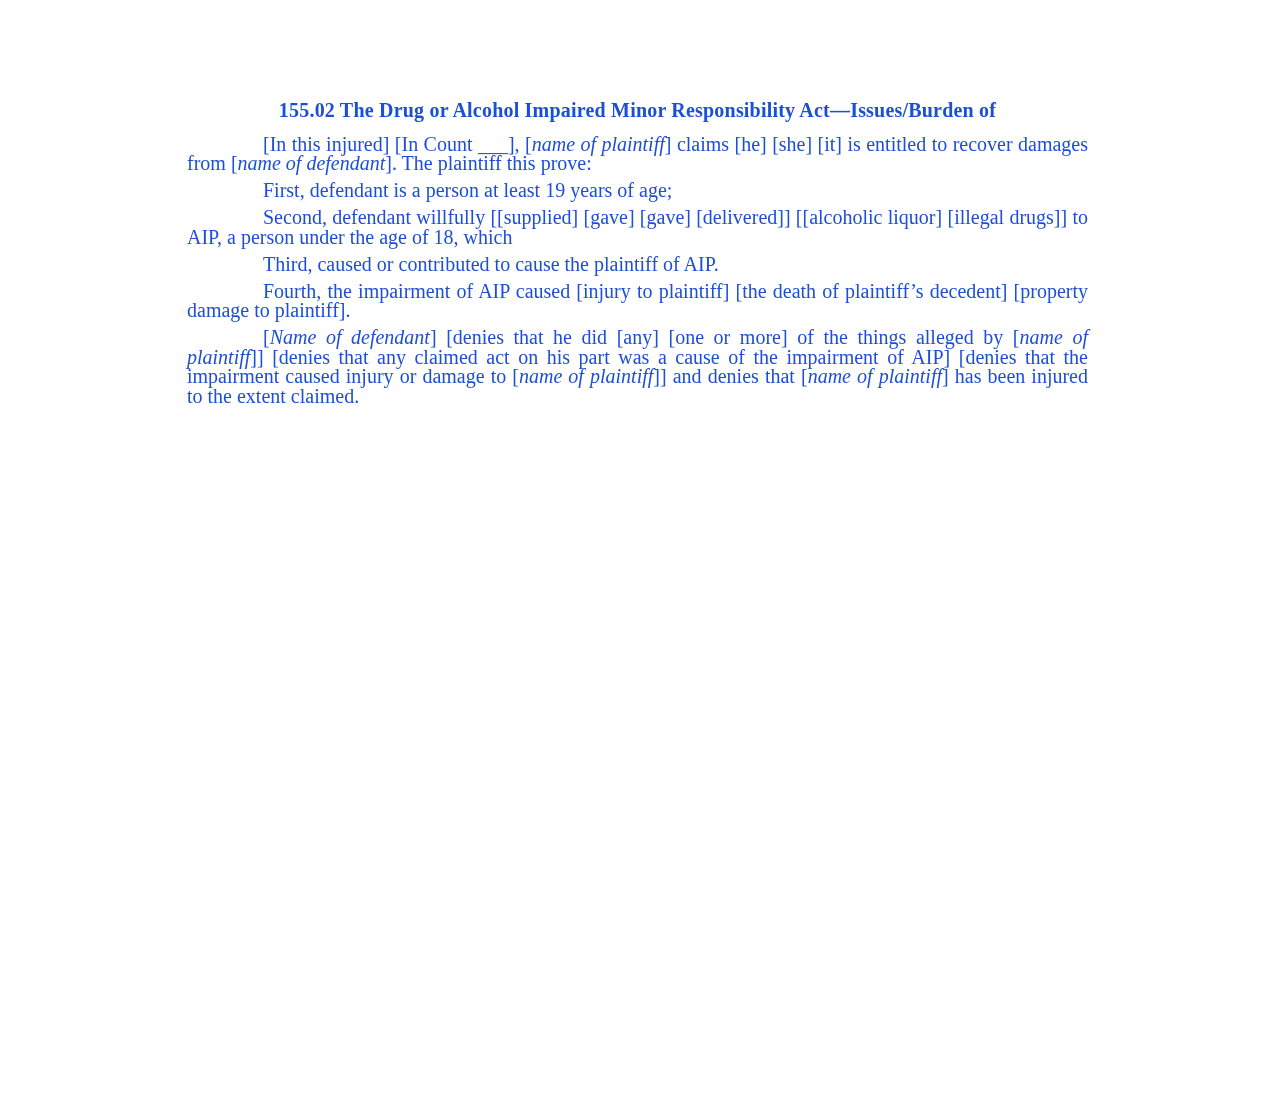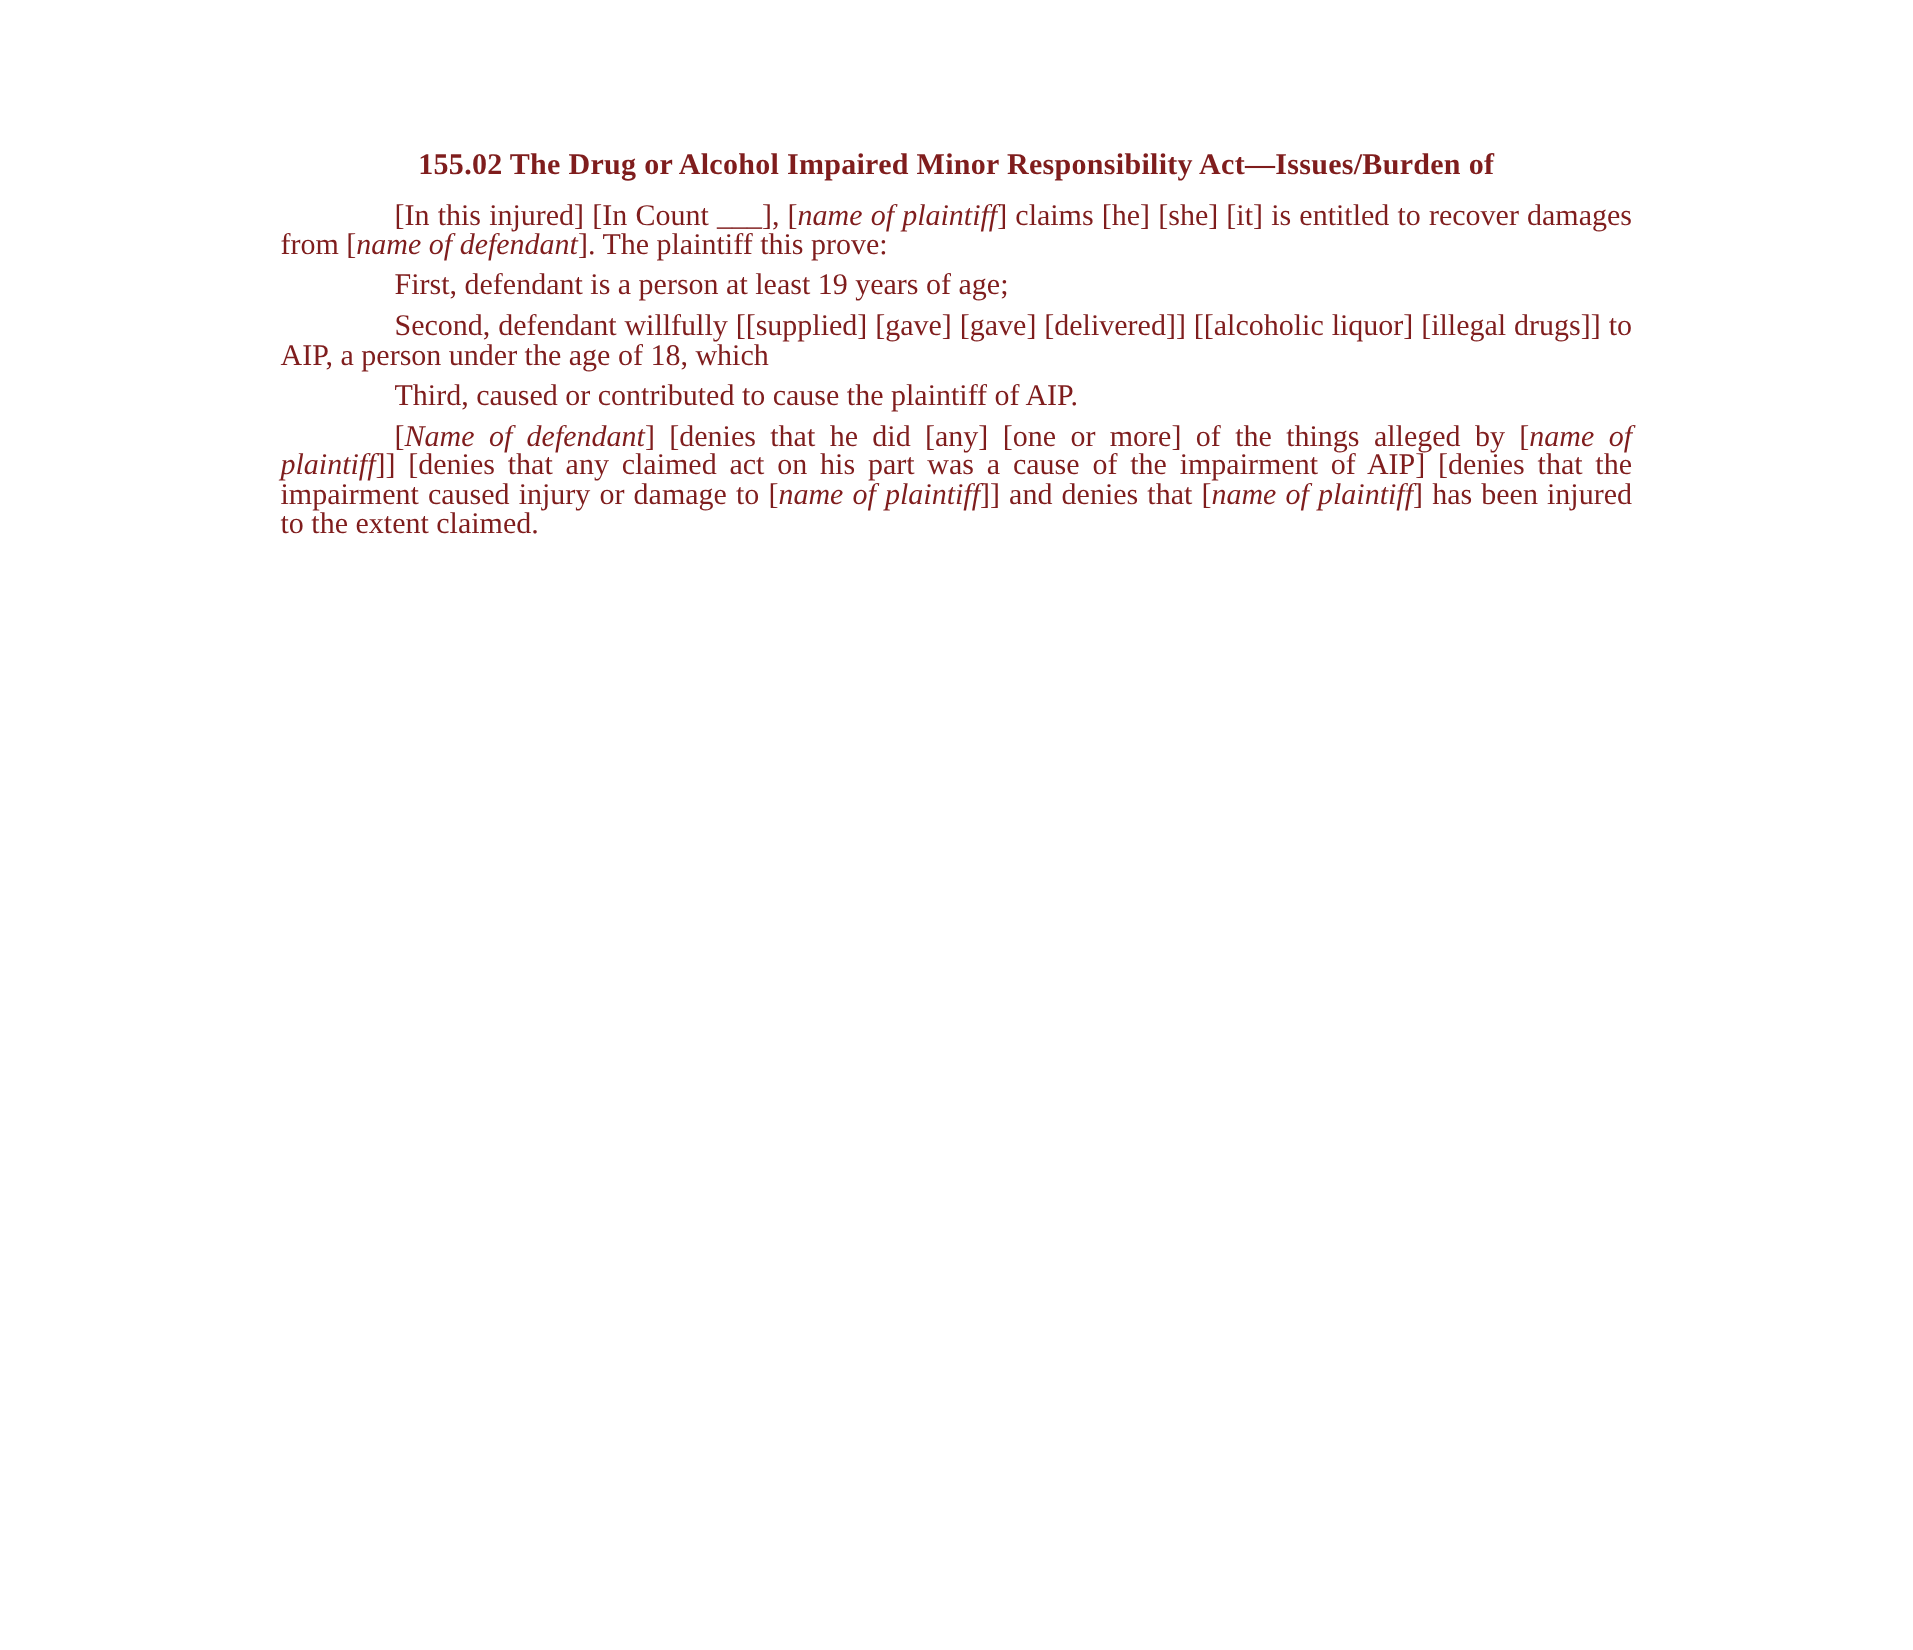--- a/index.html
+++ b/index.html
@@ -2,21 +2,21 @@
 <html><head>
 <meta charset="utf-8">
 <style>
   * { margin: 0; padding: 0; box-sizing: border-box; }
   html, body { background: #ffffff; }
   .page {
     position: relative;
     width: 1275px;
     height: 784px;
     background: #ffffff;
-    color: #7f1d1d;
+    color: #1d4ed8;
     font-family: "Liberation Serif", "DejaVu Serif", serif;
     overflow: hidden;
   }
   .content {
     position: absolute;
     left: 187px;
     top: 101px;
     width: 901px;
   }
   .doc-title {
@@ -45,16 +45,17 @@
 <div class="page">
   <div class="content">
     <h1 class="doc-title">
       <span class="t-line">155.02 The Drug or Alcohol Impaired Minor Responsibility Act—Issues/Burden of</span>
     </h1>
     <div class="doc-body">
         <p class="para"><span class="run">[In this injured] [In Count ___], [</span><span class="run it">name of plaintiff</span><span class="run">] claims [he] [she] [it] is entitled to recover damages from [</span><span class="run it">name of defendant</span><span class="run">]. The plaintiff this prove:</span></p>
         <p class="para"><span class="run">First, defendant is a person at least 19 years of age;</span></p>
         <p class="para"><span class="run">Second, defendant willfully [[supplied] [gave] [gave] [delivered]] [[alcoholic liquor] [illegal drugs]] to AIP, a person under the age of 18, which</span></p>
         <p class="para"><span class="run">Third, caused or contributed to cause the plaintiff of AIP.</span></p>
+        <p class="para"><span class="run">Fourth, the impairment of AIP caused [injury to plaintiff] [the death of  plaintiff’s decedent] [property damage to plaintiff].</span></p>
         <p class="para"><span class="run">[</span><span class="run it">Name of defendant</span><span class="run">] [denies that he did [any] [one or more] of the things alleged by [</span><span class="run it">name of plaintiff</span><span class="run">]] [denies that any claimed act on his part was a cause of the impairment of AIP] [denies that the impairment caused injury or damage to [</span><span class="run it">name of plaintiff</span><span class="run">]] and denies that [</span><span class="run it">name of plaintiff</span><span class="run">] has been injured to the extent claimed.</span></p>
       </div>
   </div>
 </div>
 
 </body></html>

